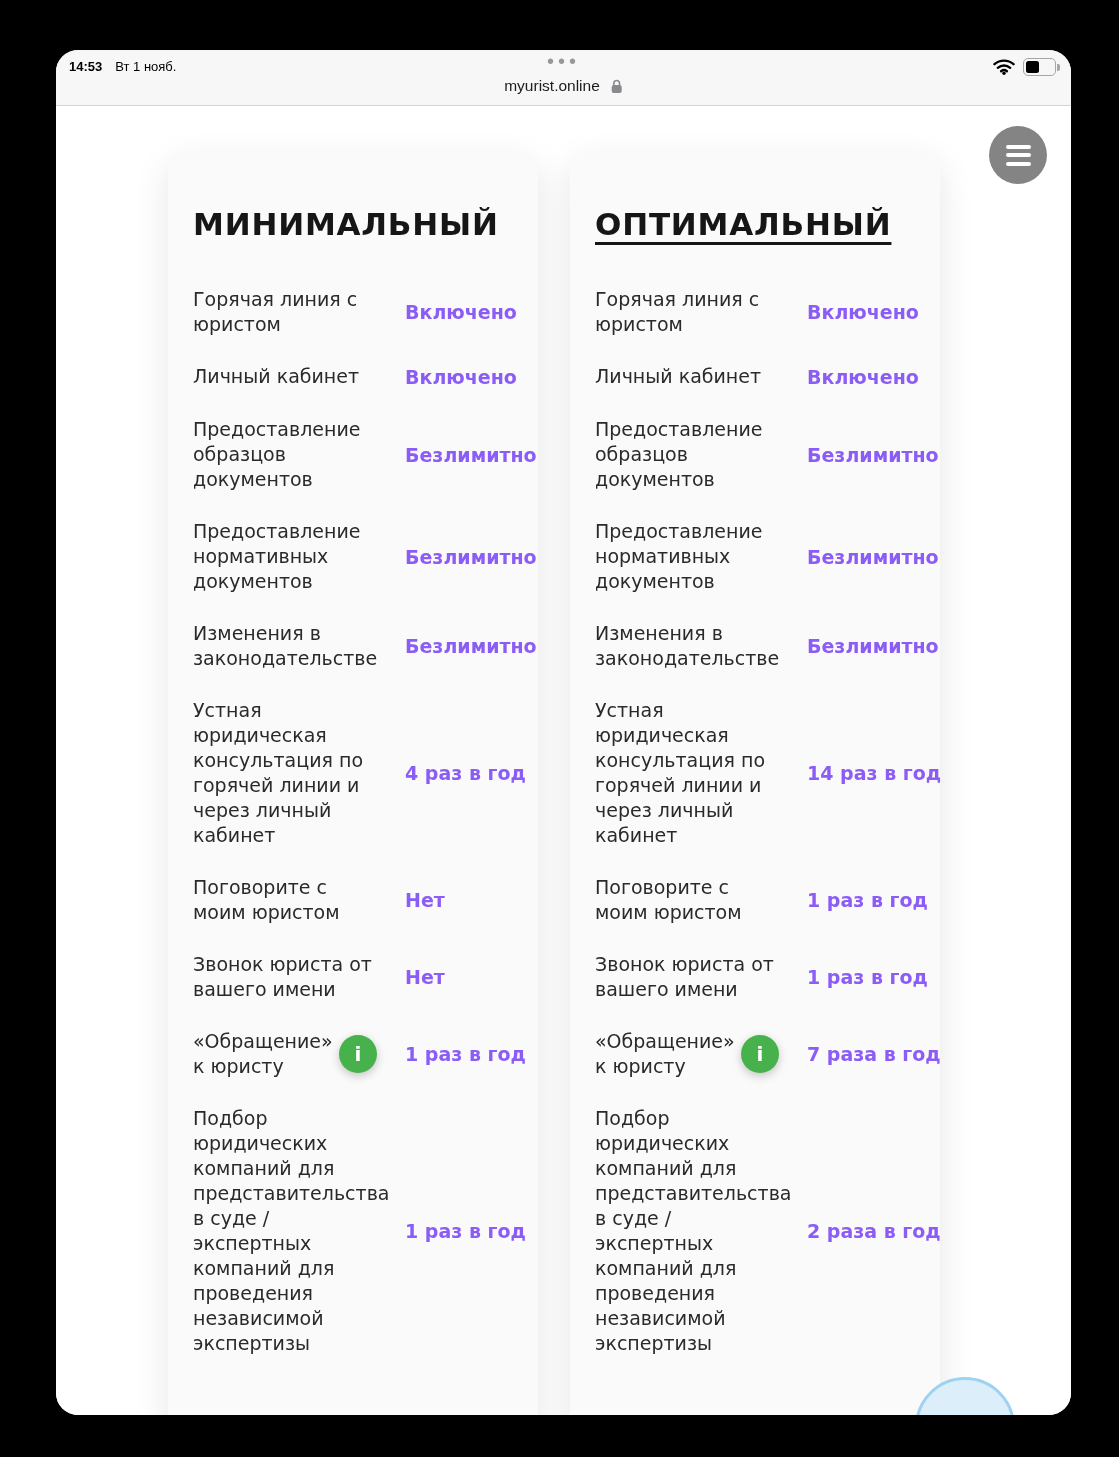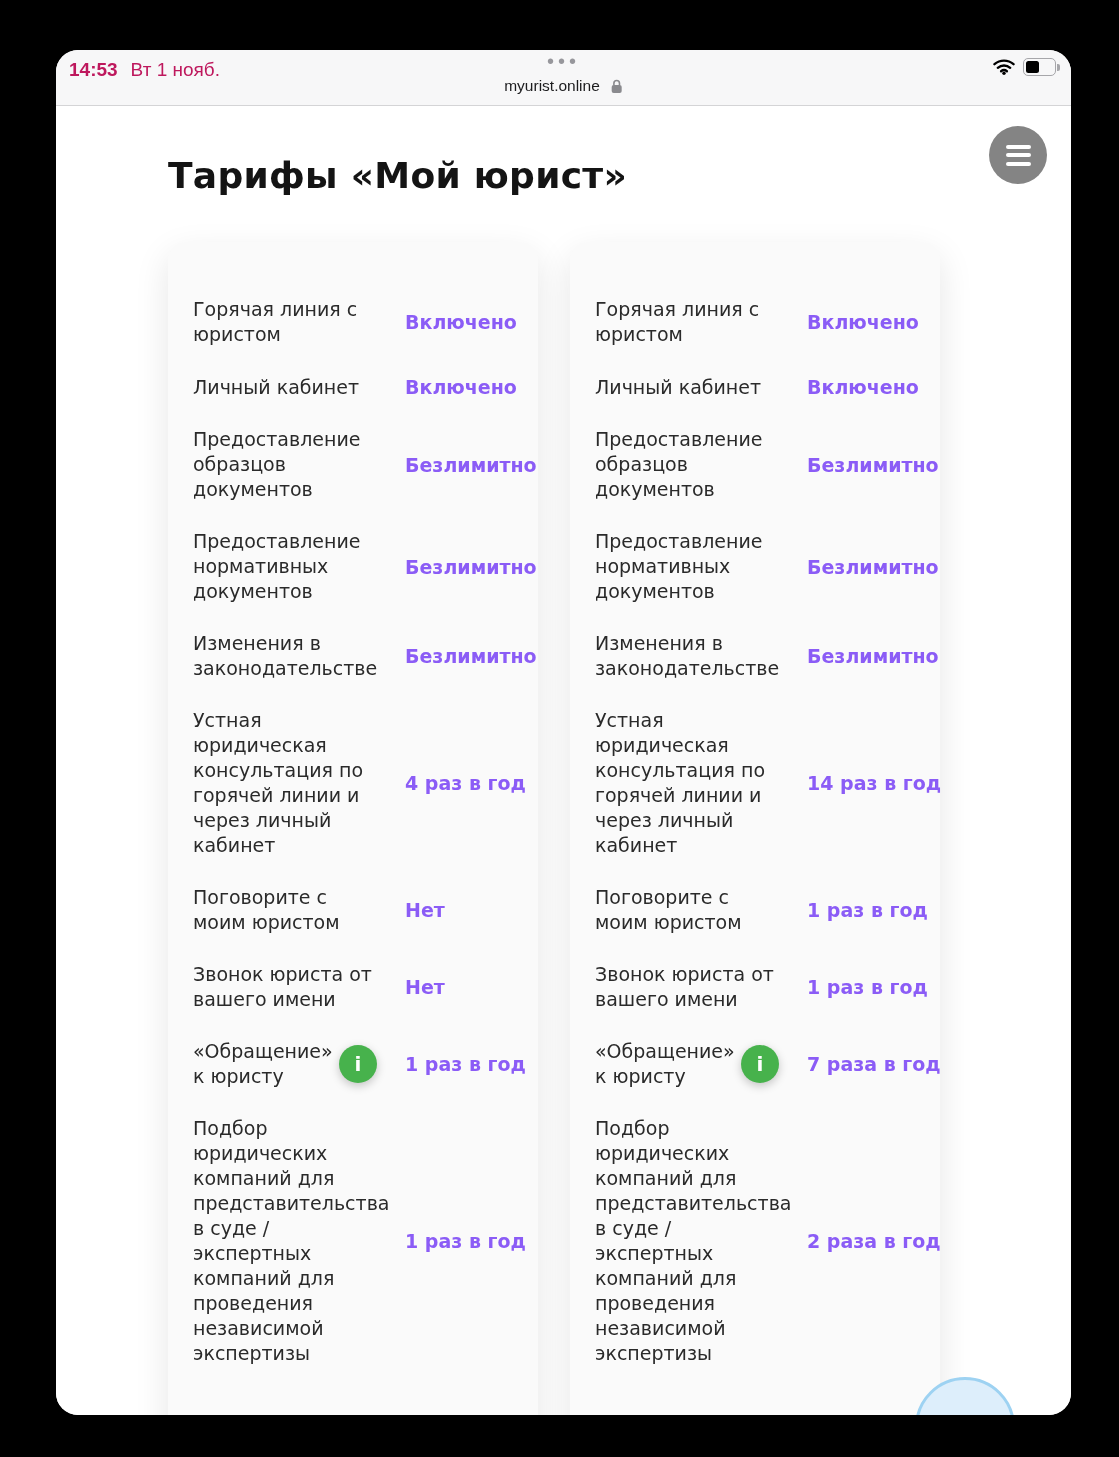--- a/index.html
+++ b/index.html
@@ -11,21 +11,21 @@
   .screen{
     position:absolute;left:56px;top:50px;width:1015px;height:1365px;
     background:#fff;border-radius:22px;overflow:hidden;
   }
   
   .status-bar{
     position:absolute;left:0;top:0;right:0;height:55px;
     background:#f7f7f8;border-bottom:1px solid #d4d4d6;
     font-family:"Liberation Sans",sans-serif;
   }
-  .sb-left{position:absolute;left:13px;top:9px;font-size:19px;color:#be185d;white-space:nowrap;}
+  .sb-left{position:absolute;left:13px;top:9px;font-size:13px;color:#000000;white-space:nowrap;}
   .sb-time{font-weight:700;}
   .sb-date{font-weight:400;margin-left:13px;}
   .sb-dots{
     position:absolute;left:50%;transform:translateX(-50%);top:1px;
     font-size:20px;letter-spacing:4px;color:#97979c;line-height:20px;
   }
   .sb-url{
     position:absolute;left:50%;transform:translateX(-50%);top:27px;
     font-size:15.5px;color:#1c1c1e;display:flex;align-items:center;gap:11px;white-space:nowrap;
   }
@@ -53,21 +53,21 @@
     box-shadow:0 12px 35px rgba(0,0,0,.10);
     padding:55px 25px 40px 25px;
   }
   .plan-name{
     margin:0 0 45px 0;font-size:31px;font-weight:800;color:#161616;
     letter-spacing:.8px;line-height:36px;
   }
   .plan-name.underlined{
     text-decoration:underline;text-decoration-thickness:3px;text-underline-offset:7px;
   }
-  .feature-row{position:relative;margin-bottom:27px;display:flex;align-items:flex-end;min-height:26px;}
+  .feature-row{position:relative;margin-bottom:27px;display:flex;align-items:flex-start;min-height:26px;}
   .feature-label{width:186px;font-size:19px;line-height:25px;color:#2a2a2a;}
   .feature-row.row-info .feature-label{width:134px;}
   .feature-value{
     position:absolute;left:212px;top:50%;transform:translateY(-50%);
     font-size:19px;font-weight:700;color:#8b5cf6;white-space:nowrap;
   }
   .info-icon{
     position:absolute;left:146px;top:50%;transform:translateY(-50%);
     width:38px;height:38px;border-radius:50%;background:var(--info-green,#47b24c);
     color:#fff;font-size:20px;font-weight:700;font-style:normal;
@@ -116,24 +116,24 @@
     </div>
   </div>
 
   <div class="page">
     <button class="menu-btn">
       <span class="menu-bar"></span>
       <span class="menu-bar"></span>
       <span class="menu-bar"></span>
     </button>
 
-    <h1 class="page-title">Тарифы «Мой юрист»</h1>
 
     <div class="cards">
         <section class="card">
+    <h2 class="plan-name">МИНИМАЛЬНЫЙ</h2>
     <div class="features">
             <div class="feature-row">
     <div class="feature-label">Горячая линия с юристом</div>
     <div class="feature-value">Включено</div>
   </div>
             <div class="feature-row">
     <div class="feature-label">Личный кабинет</div>
     <div class="feature-value">Включено</div>
   </div>
             <div class="feature-row">
@@ -165,20 +165,21 @@
     <div class="feature-value">1 раз в год</div>
   <i class="info-icon">i</i>
             </div>
             <div class="feature-row">
     <div class="feature-label">Подбор юридических компаний для представительства в суде / экспертных компаний для проведения независимой экспертизы</div>
     <div class="feature-value">1 раз в год</div>
   </div>
           </div>
   </section>
         <section class="card">
+    <h2 class="plan-name underlined">ОПТИМАЛЬНЫЙ</h2>
     <div class="features">
             <div class="feature-row">
     <div class="feature-label">Горячая линия с юристом</div>
     <div class="feature-value">Включено</div>
   </div>
             <div class="feature-row">
     <div class="feature-label">Личный кабинет</div>
     <div class="feature-value">Включено</div>
   </div>
             <div class="feature-row">

